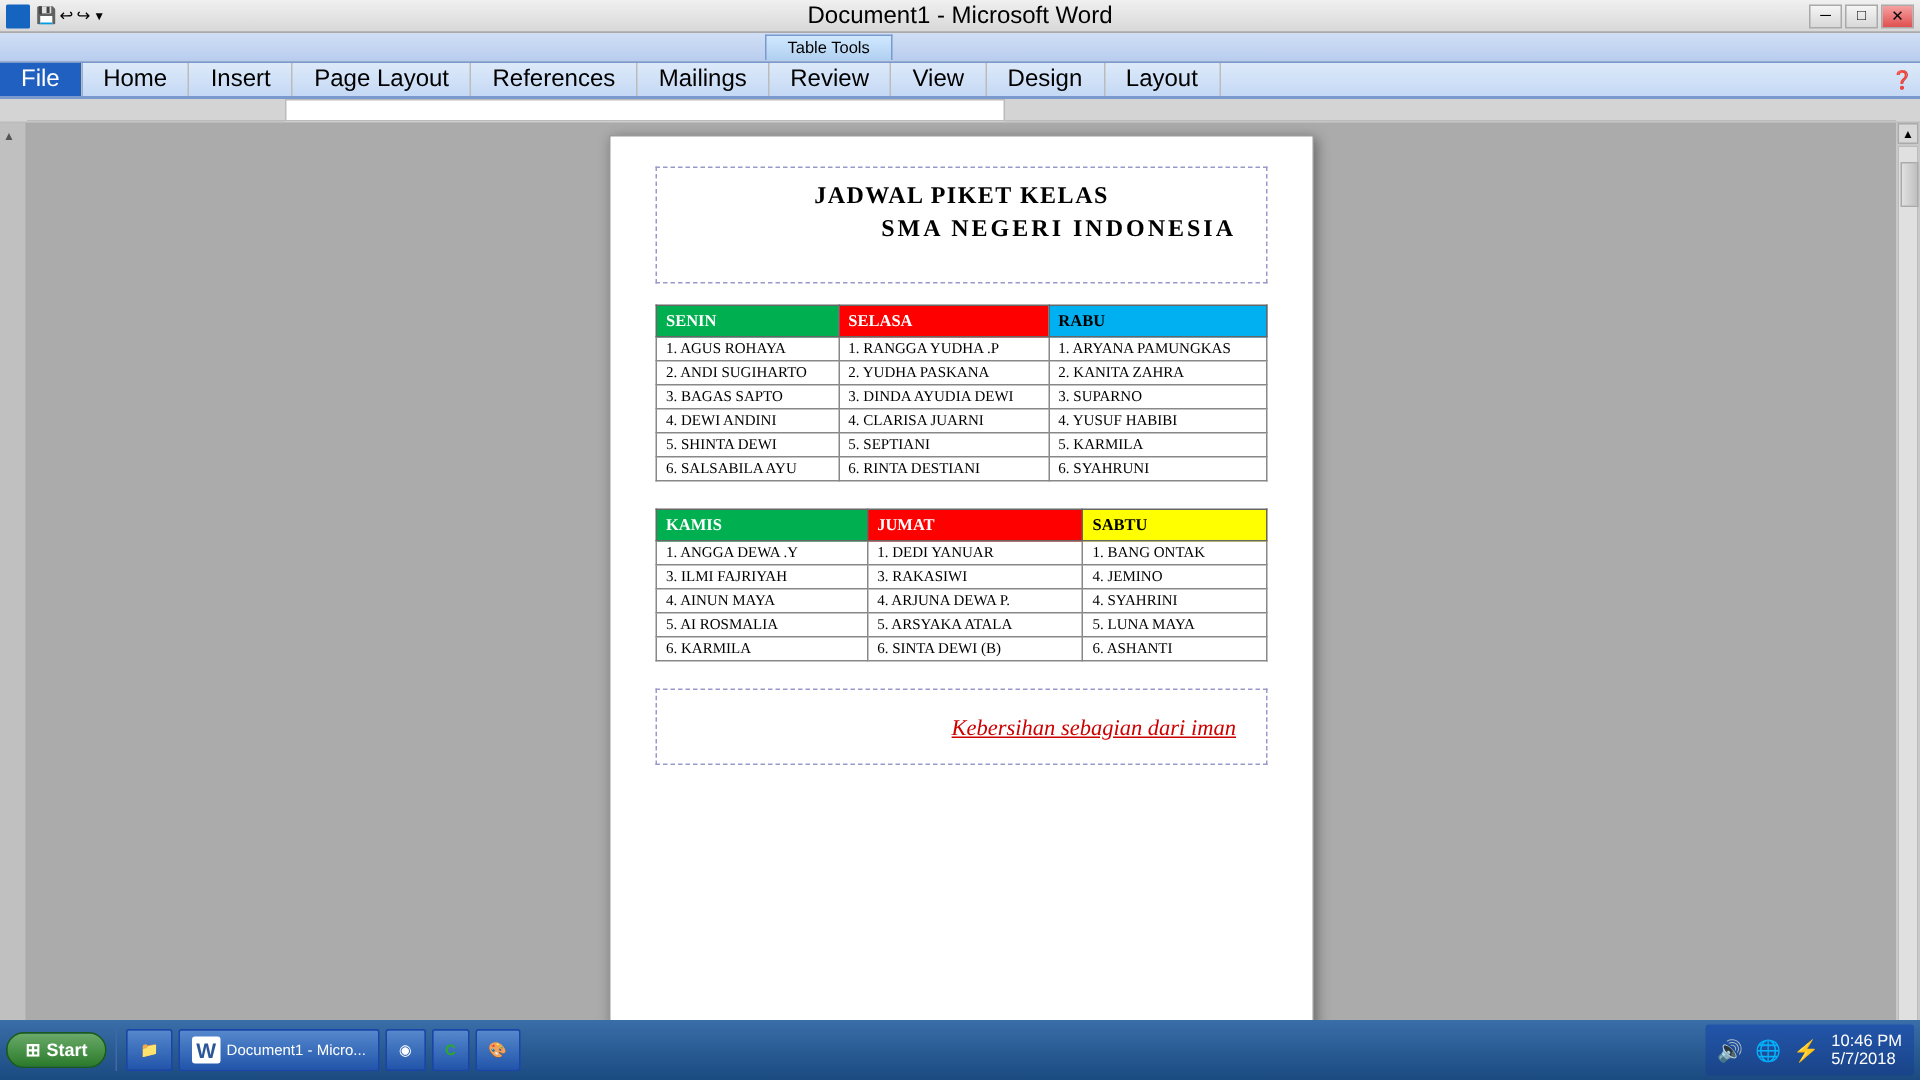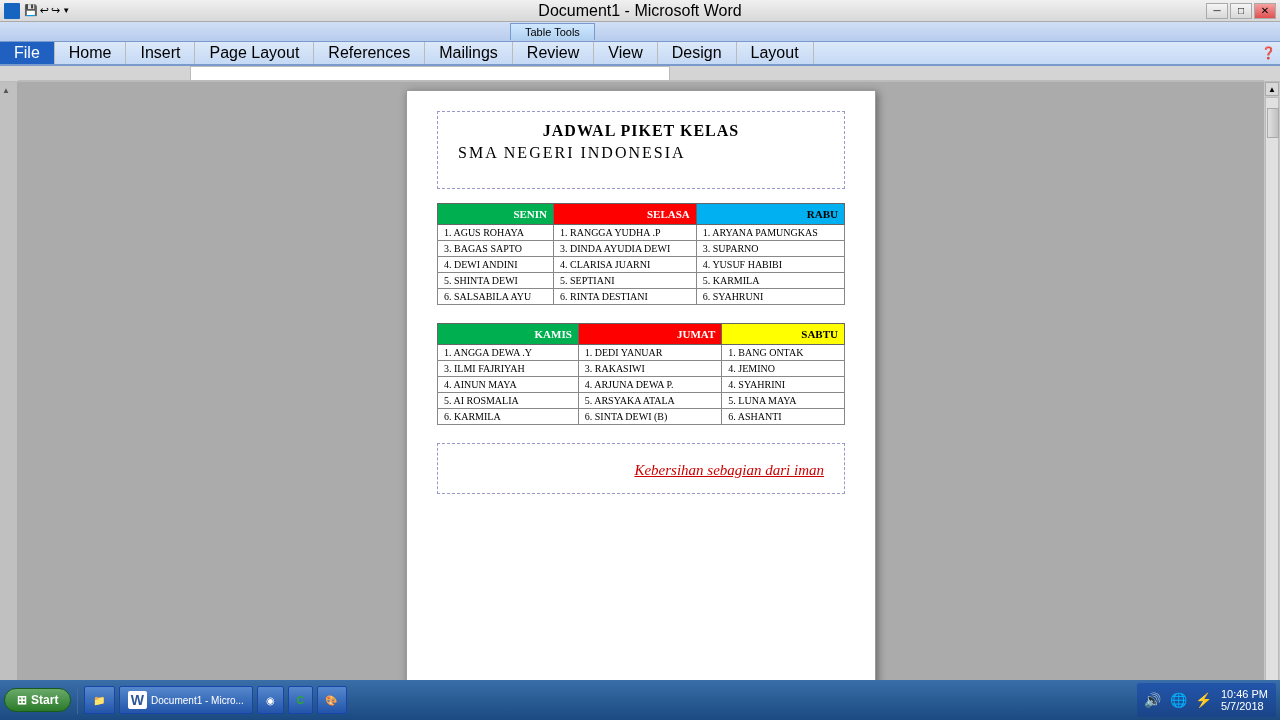--- a/index.html
+++ b/index.html
@@ -95,40 +95,40 @@
     
     .page-title-1 {
       text-align: center;
       font-size: 16px;
       font-weight: bold;
       font-family: 'Times New Roman', serif;
       letter-spacing: 1px;
       margin-bottom: 4px;
     }
     .page-title-2 {
-      text-align: left;
+      text-align: right;
       font-size: 16px;
-      font-weight: normal;
+      font-weight: bold;
       font-family: 'Times New Roman', serif;
       letter-spacing: 2px;
       margin-bottom: 16px;
     }
 
     
     .schedule-table {
       width: 100%;
       border-collapse: collapse;
       margin-bottom: 18px;
       font-size: 10px;
       font-family: 'Times New Roman', serif;
     }
     .schedule-table th {
       padding: 4px 6px;
       font-weight: bold;
-      text-align: right;
+      text-align: left;
       font-size: 11px;
       border: 1px solid #666;
     }
     .schedule-table td {
       padding: 2px 6px;
       border: 1px solid #888;
       vertical-align: top;
       font-size: 10px;
     }
     .th-senin { background: #00b050; color: #fff; }
@@ -293,20 +293,25 @@
             <th class="th-rabu">RABU</th>
           </tr>
         </thead>
         <tbody id="table1-body">
         <tr>
               <td>1.  AGUS ROHAYA</td>
               <td>1.  RANGGA YUDHA .P</td>
               <td>1.  ARYANA PAMUNGKAS</td>
             </tr>
             <tr>
+              <td>2.  ANDI SUGIHARTO</td>
+              <td>2.  YUDHA PASKANA</td>
+              <td>2.  KANITA ZAHRA</td>
+            </tr>
+            <tr>
               <td>3.  BAGAS SAPTO</td>
               <td>3.  DINDA AYUDIA DEWI</td>
               <td>3.  SUPARNO</td>
             </tr>
             <tr>
               <td>4.  DEWI ANDINI</td>
               <td>4.  CLARISA JUARNI</td>
               <td>4.  YUSUF HABIBI</td>
             </tr>
             <tr>

